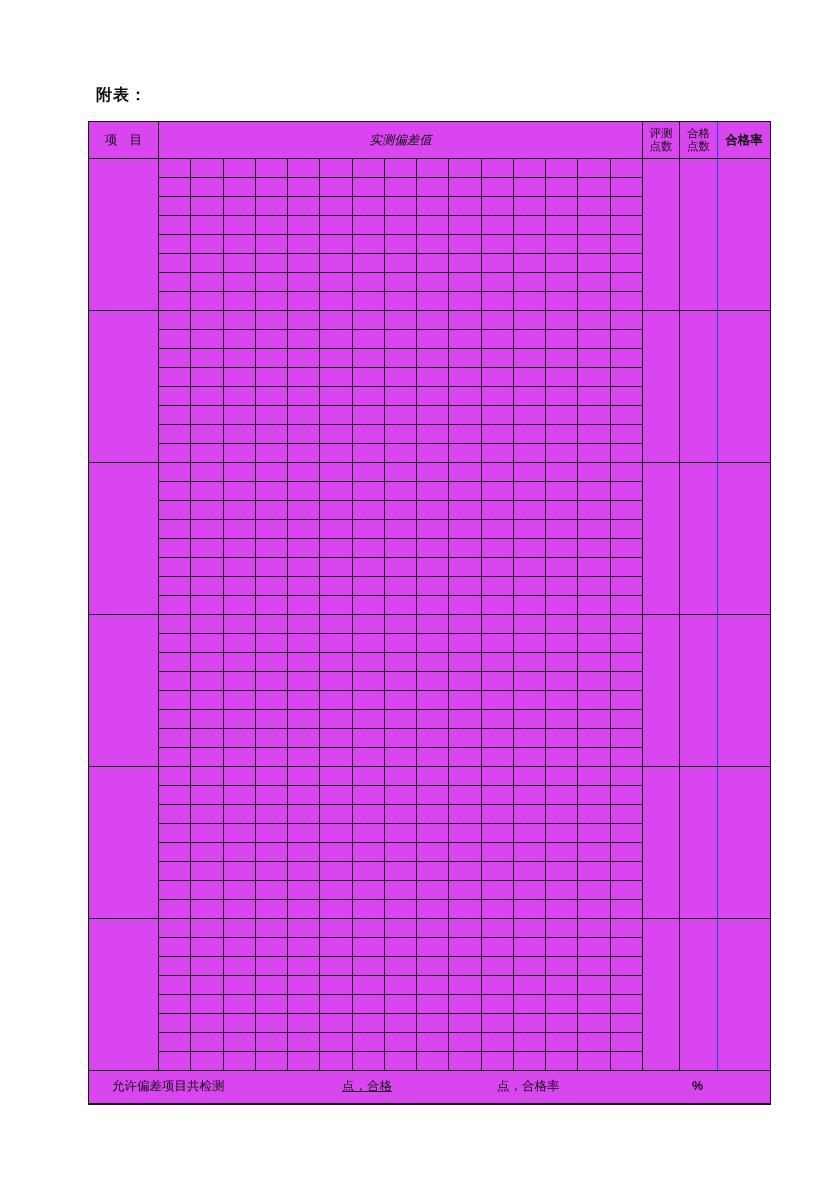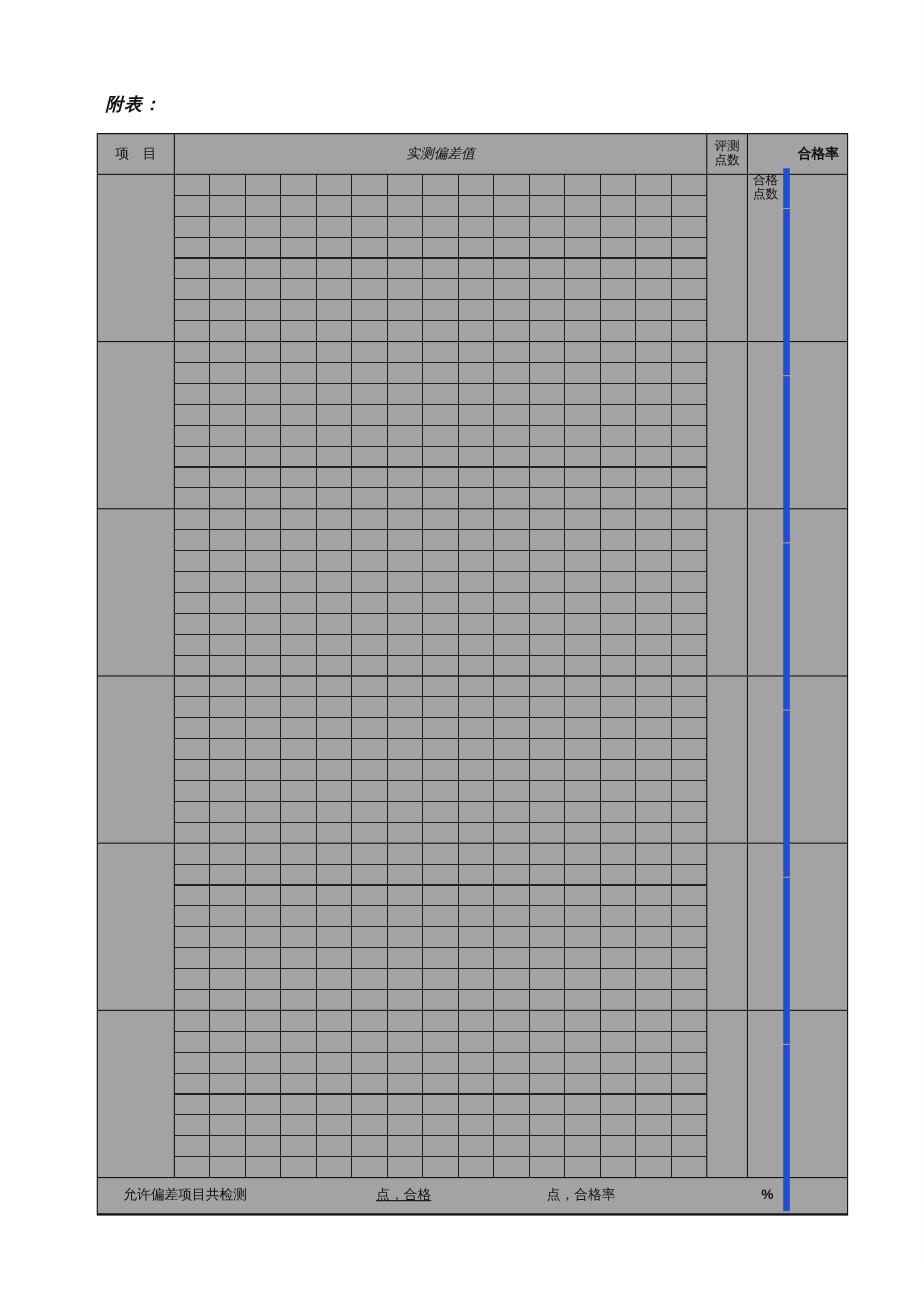--- a/index.html
+++ b/index.html
@@ -11,40 +11,39 @@
     color: #111111;
     overflow: hidden;
   }
   .doc-title {
     position: absolute;
     left: 96px; top: 85px;
     font-size: 16px;
     font-weight: bold;
     letter-spacing: 1px;
     color: #111111;
-    font-style: italic;
   }
   .form-table {
     position: absolute;
     left: 88px; top: 121px;
     width: 683px;
     border: 1px solid #151515;
     border-bottom-width: 2px;
-    background: #a3a3a3;
+    background: #d946ef;
   }
   .row { display: flex; width: 100%; }
   .header-row { height: 37px; border-bottom: 1px solid #151515; }
   .section { height: 152px; border-bottom: 1px solid #151515; }
   .summary-row { height: 32px; position: relative; text-align: center; }
 
   .cell { height: 100%; }
   .col-item      { width: 70px;  border-right: 1px solid #151515; }
   .col-grid      { width: 484px; border-right: 1px solid #151515; font-style: italic; }
   .col-measured  { width: 37px;  border-right: 1px solid #151515; }
-  .col-qualified { width: 38px;  border-right: 6px solid #1d4ed8; margin-top: 31px; }
+  .col-qualified { width: 38px;  border-right: 1px solid #1d4ed8; }
   .col-rate      { flex: 1; font-weight: bold; }
 
   .hcell {
     display: flex;
     align-items: center;
     justify-content: center;
     font-size: 12.5px;
     line-height: 14px;
     color: #111111;
   }

